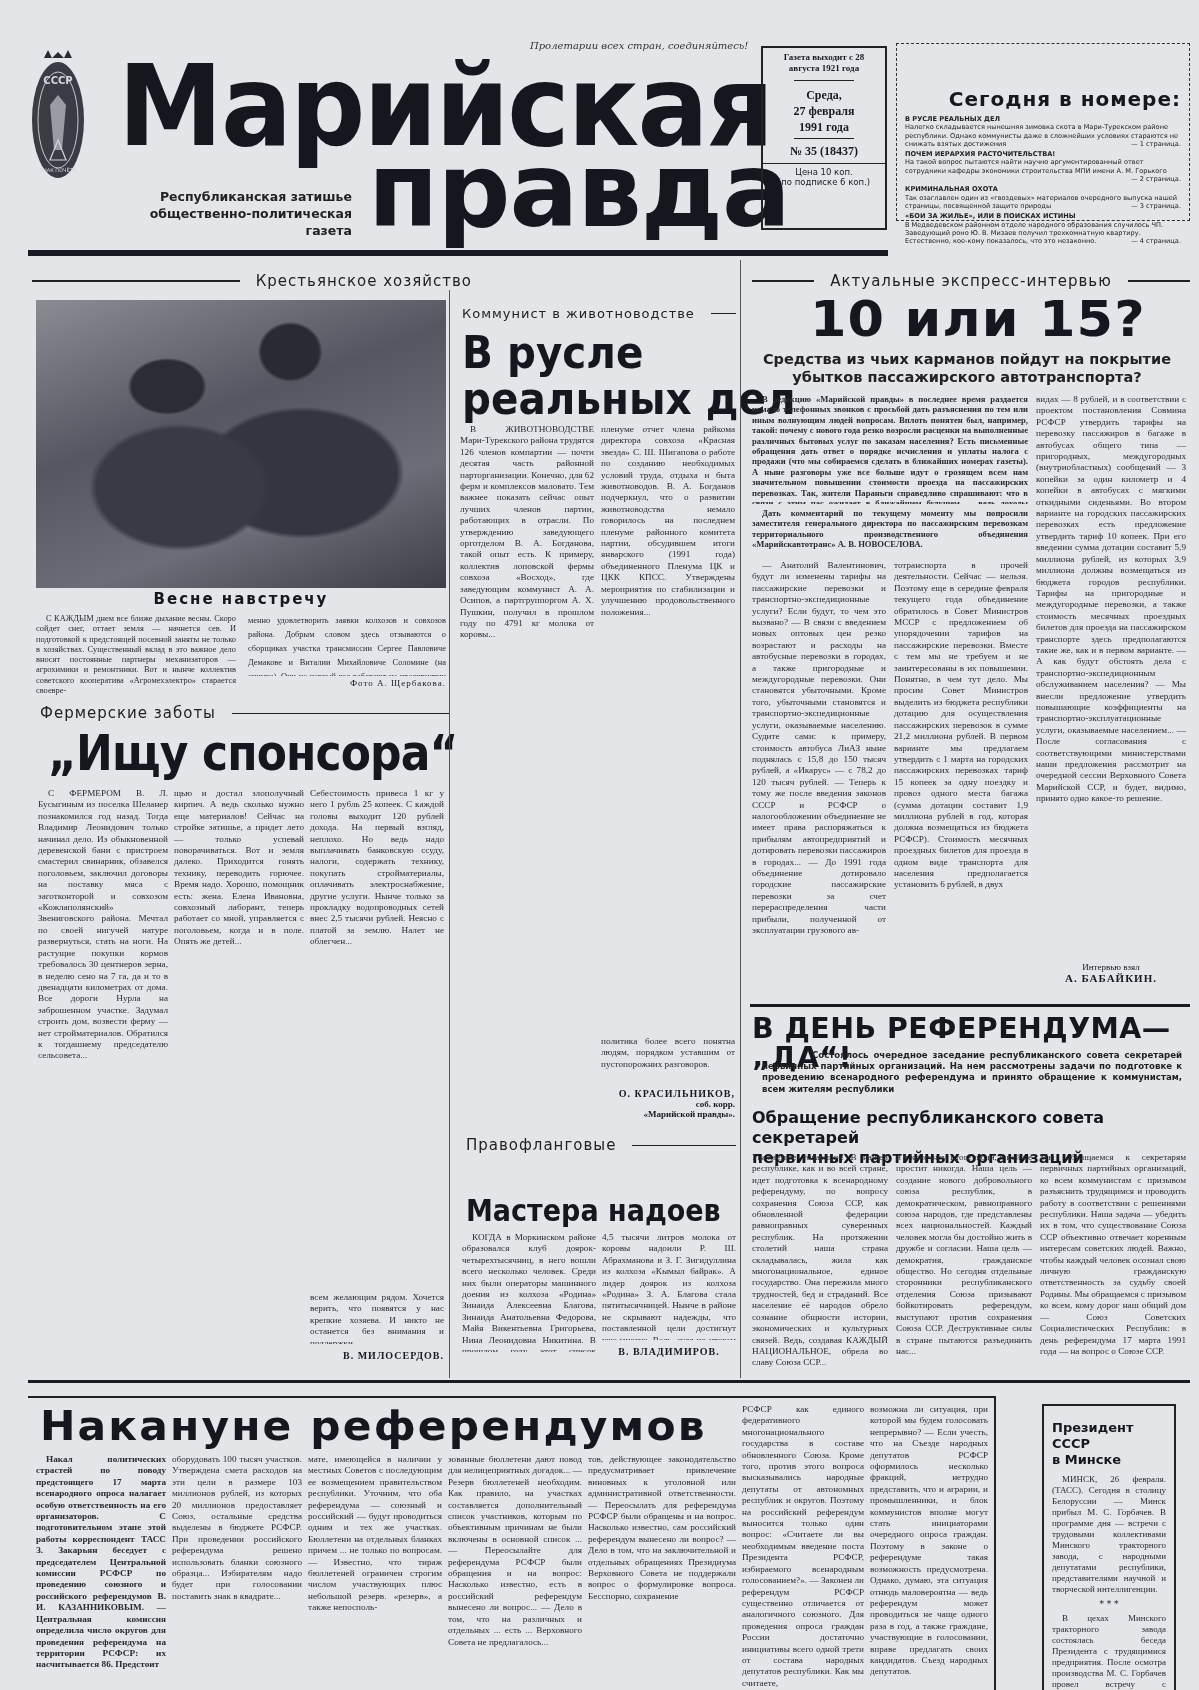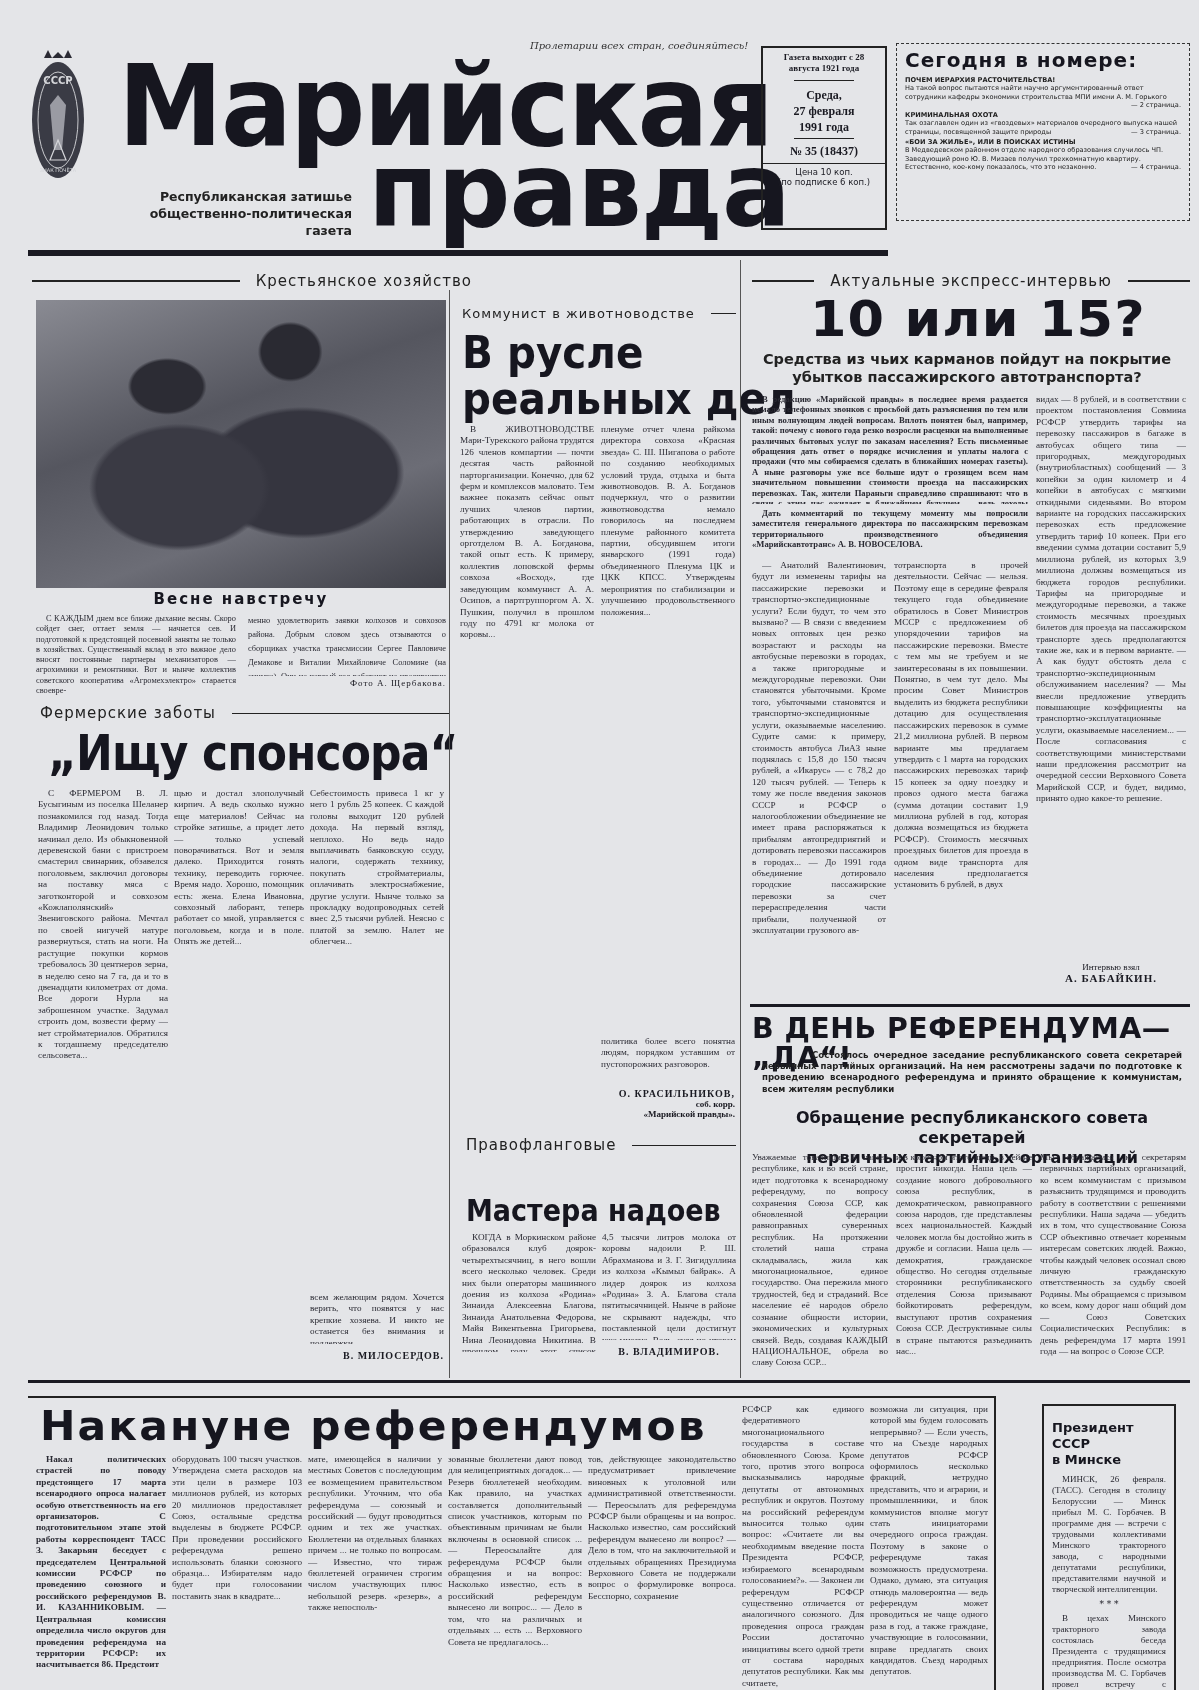--- a/index.html
+++ b/index.html
@@ -51,22 +51,26 @@
     <div style="font-size:12px;font-weight:bold;line-height:16px;">27 февраля</div>
     <div style="font-size:12px;font-weight:bold;line-height:16px;">1991 года</div>
     <div style="width:60px;height:1px;background:#222;margin:3px auto 4px;"></div>
     <div style="font-size:12px;font-weight:bold;line-height:16px;">№ 35 (18437)</div>
     <div style="width:100%;height:1px;background:#222;margin:4px 0 3px;"></div>
     <div style="font-size:8.5px;line-height:10px;font-family:'DejaVu Sans',sans-serif;">Цена 10 коп.</div>
     <div style="font-size:8.5px;line-height:10px;font-family:'DejaVu Sans',sans-serif;">(по подписке 6 коп.)</div>
   </div>
 
   <div class="abs" style="left:896px;top:43px;width:294px;height:178px;border:1.5px dashed #333;padding:6px 8px;box-sizing:border-box;">
-    <div class="headline" style="font-size:20px;text-align:left;margin-bottom:6px;letter-spacing:1px;">Сегодня в номере:</div>
+    <div class="headline" style="font-size:20px;text-align:right;margin-bottom:6px;letter-spacing:1px;margin-top:39px;">Сегодня в номере:</div>
     <div class="sans" style="font-size:6.6px;line-height:8.3px;color:#222;">
+      <div style="margin-bottom:2px;">
+        <div style="font-weight:bold;">В РУСЛЕ РЕАЛЬНЫХ ДЕЛ</div>
+        <span>Налегко складывается нынешняя зимовка скота в Мари-Турекском районе республики. Однако коммунисты даже в сложнейших условиях стараются не снижать взятых достижения</span> <span style="float:right;">— 1 страница.</span><div style="clear:both"></div>
+      </div>
       <div style="margin-bottom:2px;">
         <div style="font-weight:bold;">ПОЧЕМ ИЕРАРХИЯ РАСТОЧИТЕЛЬСТВА!</div>
         <span>На такой вопрос пытаются найти научно аргументированный ответ сотрудники кафедры экономики строительства МПИ имени А. М. Горького</span> <span style="float:right;">— 2 страница.</span><div style="clear:both"></div>
       </div>
       <div style="margin-bottom:2px;">
         <div style="font-weight:bold;">КРИМИНАЛЬНАЯ ОХОТА</div>
         <span>Так озаглавлен один из «гвоздевых» материалов очередного выпуска нашей страницы, посвященной защите природы</span> <span style="float:right;">— 3 страница.</span><div style="clear:both"></div>
       </div>
       <div>
         <div style="font-weight:bold;">«БОИ ЗА ЖИЛЬЕ», ИЛИ В ПОИСКАХ ИСТИНЫ</div>
@@ -142,21 +146,21 @@
 <div class="col body-text" style="left:894px;top:560px;width:134px;height:430px;">тотранспорта в прочей деятельности. Сейчас — нельзя. Поэтому еще в середине февраля текущего года объединение обратилось в Совет Министров МССР с предложением об упорядочении тарифов на пассажирские перевозки. Вместе с тем мы не требуем и не заинтересованы в их повышении. Понятно, в чем тут дело. Мы просим Совет Министров выделить из бюджета республики дотацию для осуществления пассажирских перевозок в сумме 21,2 миллиона рублей. В первом варианте мы предлагаем утвердить с 1 марта на городских пассажирских перевозках тариф 15 копеек за одну поездку и провоз одного места багажа (сумма дотации составит 1,9 миллиона рублей в год, которая должна возмещаться из бюджета РСФСР). Стоимость месячных проездных билетов для проезда в одном виде транспорта для населения предполагается установить 6 рублей, в двух</div>
 <div class="col body-text" style="left:1036px;top:394px;width:150px;height:564px;">видах — 8 рублей, и в соответствии с проектом постановления Совмина РСФСР утвердить тарифы на перевозку пассажиров в багаже в автобусах общего типа — пригородных, междугородных (внутриобластных) сообщений — 3 копейки за один километр и 4 копейки в автобусах с мягкими откидными сиденьями. Во втором варианте на городских пассажирских перевозках есть предложение утвердить тариф 10 копеек. При его введении сумма дотации составит 5,9 миллиона рублей, из которых 3,9 миллиона должны возмещаться из бюджета городов республики. Тарифы на пригородные и междугородные перевозки, а также стоимость месячных проездных билетов для проезда на пассажирском транспорте здесь предполагаются такие же, как и в первом варианте. — А как будут обстоять дела с транспортно-экспедиционным обслуживанием населения? — Мы внесли предложение утвердить повышающие коэффициенты на транспортно-эксплуатационные услуги, оказываемые населением... — После согласования с соответствующими министерствами наши предложения рассмотрит на очередной сессии Верховного Совета Марийской ССР, и будет, видимо, принято одно какое-то решение.</div>
 <div class="abs" style="left:1036px;top:962px;width:150px;text-align:center;font-family:'Liberation Serif',serif;">
   <div style="font-size:9px;">Интервью взял</div>
   <div class="sig" style="text-align:center;font-size:11px;">А. БАБАЙКИН.</div>
 </div>
 <div class="rule" style="left:750px;top:1004px;width:440px;height:3px;"></div>
 
 <div class="abs headline" style="left:752px;top:1014px;font-size:29px;letter-spacing:0.5px;transform:scaleX(0.98);transform-origin:left top;">В ДЕНЬ РЕФЕРЕНДУМА—„ДА“!</div>
 <div class="abs sans" style="left:762px;top:1050px;width:420px;font-size:8.6px;line-height:11.2px;font-weight:bold;text-indent:50px;text-align:justify;color:#222;">Состоялось очередное заседание республиканского совета секретарей первичных партийных организаций. На нем рассмотрены задачи по подготовке к проведению всенародного референдума и принято обращение к коммунистам, всем жителям республики</div>
-<div class="abs headline" style="left:752px;top:1108px;width:440px;text-align:center;font-size:16px;line-height:20px;">
+<div class="abs headline" style="left:752px;top:1108px;width:440px;text-align:left;font-size:16px;line-height:20px;">
   <div>Обращение республиканского совета секретарей</div>
   <div>первичных партийных организаций</div>
 </div>
 <div class="col body-text" style="left:752px;top:1152px;width:136px;height:222px;">Уважаемые товарищи! В нашей республике, как и во всей стране, идет подготовка к всенародному референдуму, по вопросу сохранения Союза ССР, как обновленной федерации равноправных суверенных республик. На протяжении столетий наша страна складывалась, жила как многонациональное, единое государство. Она пережила много трудностей, бед и страданий. Все население её народов обрело сознание общности истории, экономических и культурных связей. Ведь, создавая КАЖДЫЙ НАЦИОНАЛЬНОЕ, обрела во славу Союза ССР...</div>
 <div class="col body-text" style="left:896px;top:1152px;width:136px;height:222px;">и в конечном итоге люди, в ней не простит никогда. Наша цель — создание нового добровольного союза республик, в демократическом, равноправного союза народов, где представлены всех национальностей. Каждый человек могла бы достойно жить в дружбе и согласии. Наша цель — демократия, гражданское общество. Но сегодня отдельные сторонники республиканского отделения Союза призывают бойкотировать референдум, выступают против сохранения Союза ССР. Деструктивные силы в стране пытаются разъединить нас...</div>
 <div class="col body-text" style="left:1040px;top:1152px;width:146px;height:222px;">Мы обращаемся к секретарям первичных партийных организаций, ко всем коммунистам с призывом разъяснить трудящимся и проводить работу в соответствии с решениями республики. Наша задача — убедить их в том, что существование Союза ССР объективно отвечает коренным интересам советских людей. Важно, чтобы каждый человек осознал свою личную гражданскую ответственность за судьбу своей Родины. Мы обращаемся с призывом ко всем, кому дорог наш общий дом — Союз Советских Социалистических Республик: в день референдума 17 марта 1991 года — на вопрос о Союзе ССР.</div>
 
 <div class="rule" style="left:28px;top:1380px;width:1162px;height:3px;"></div>
 
 <div class="abs" style="left:28px;top:1396px;width:966px;height:294px;border-top:2px solid #222;border-right:2px solid #222;"></div>

